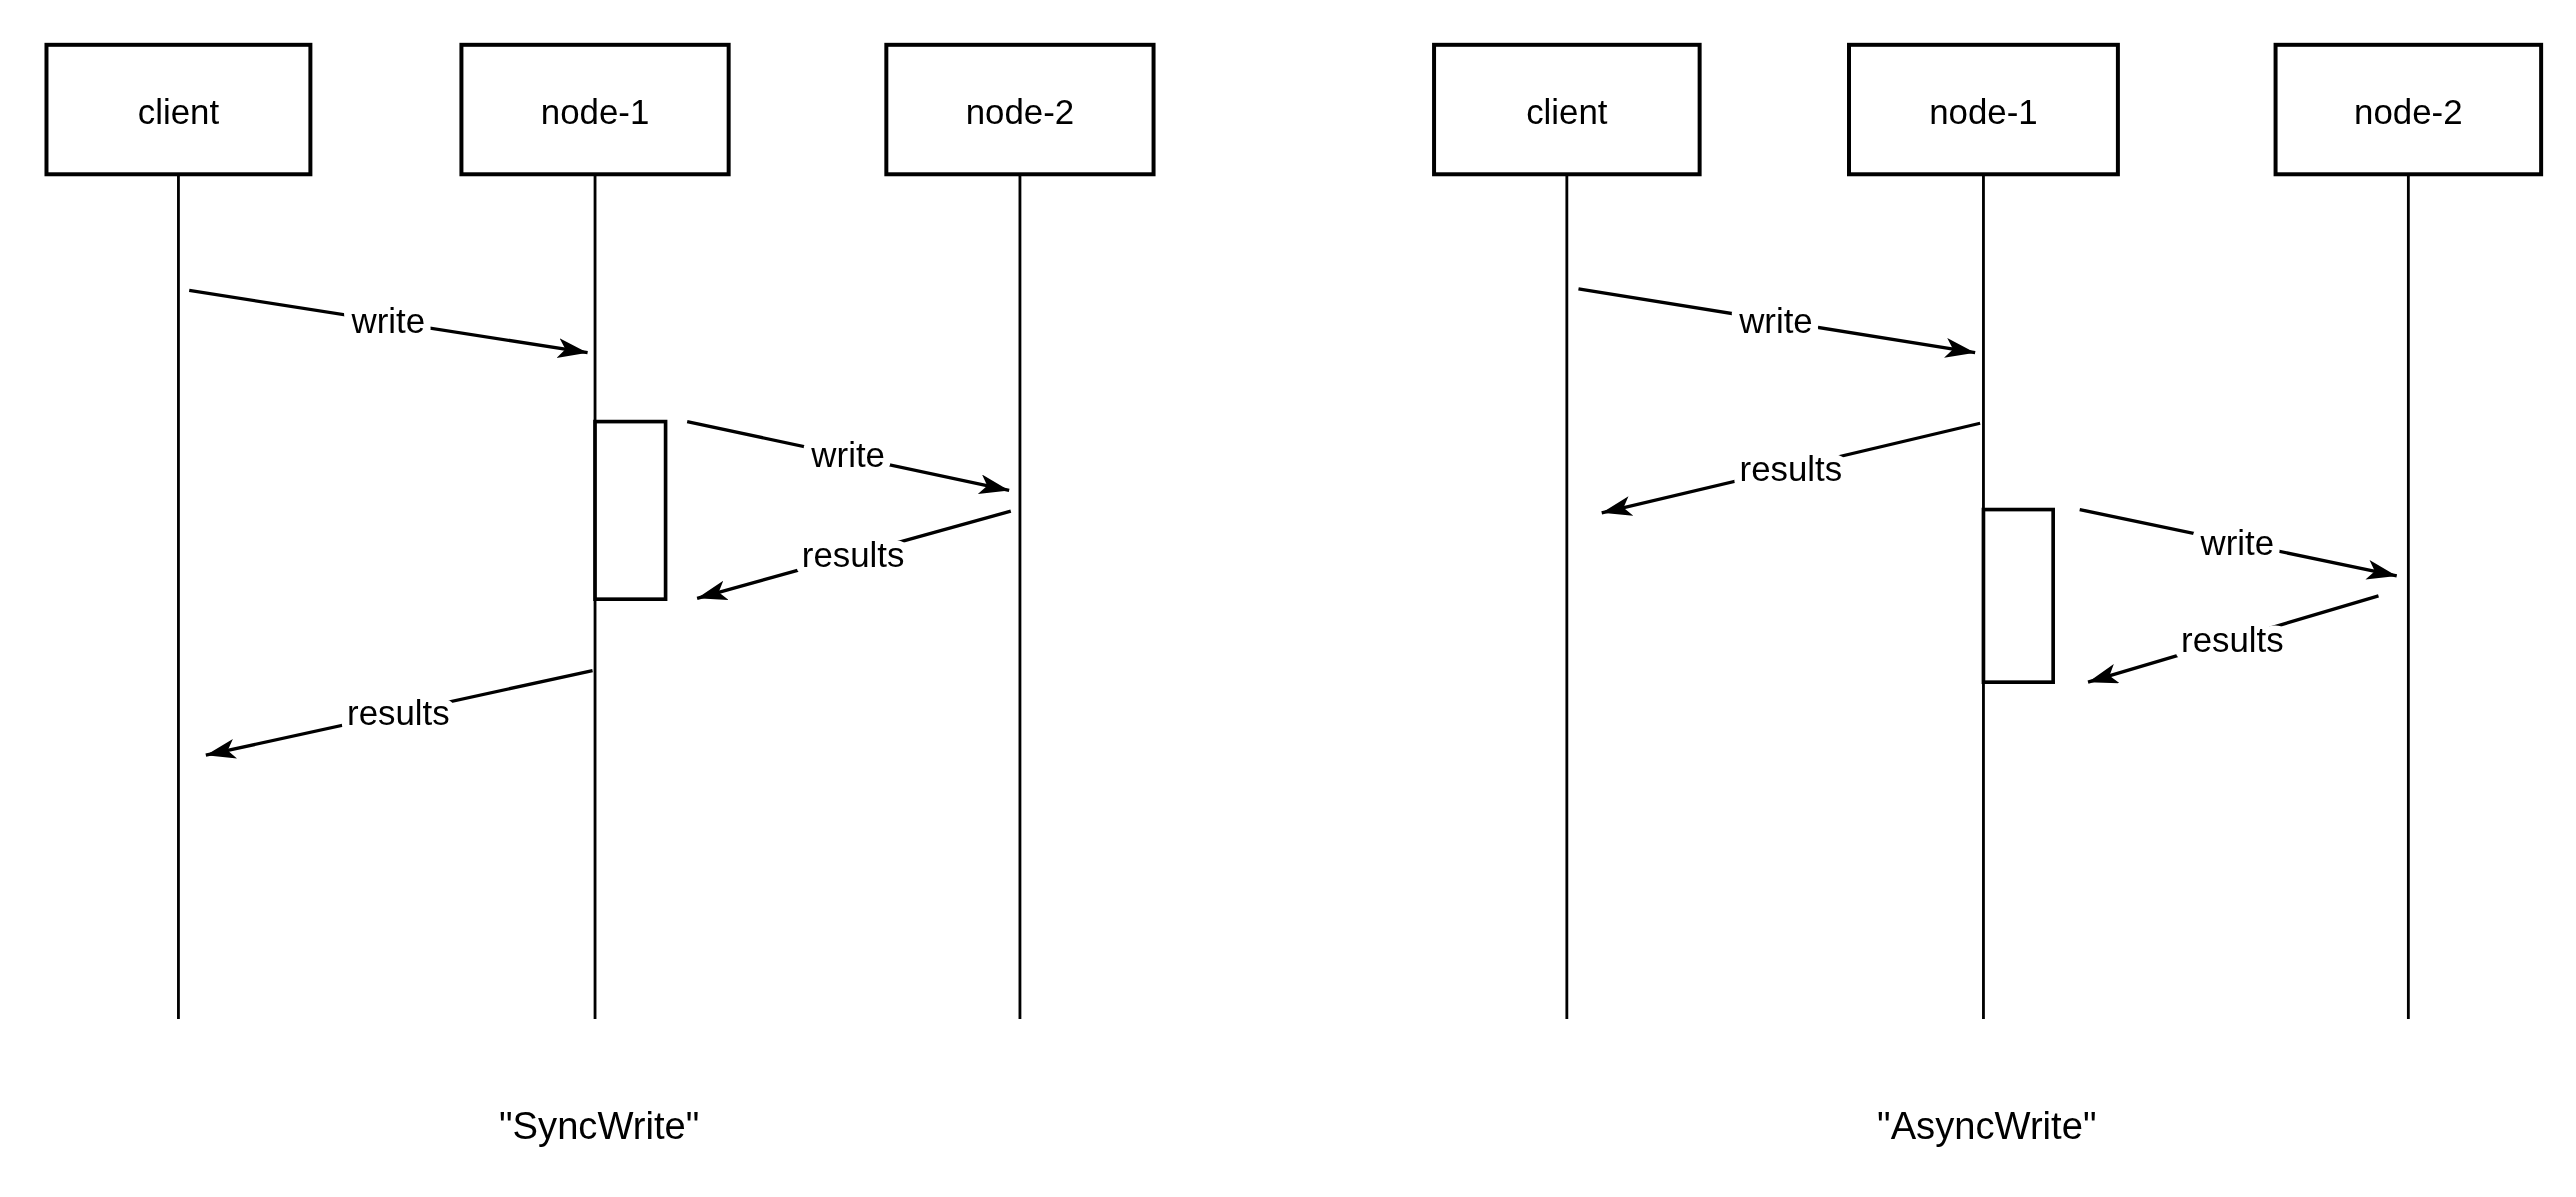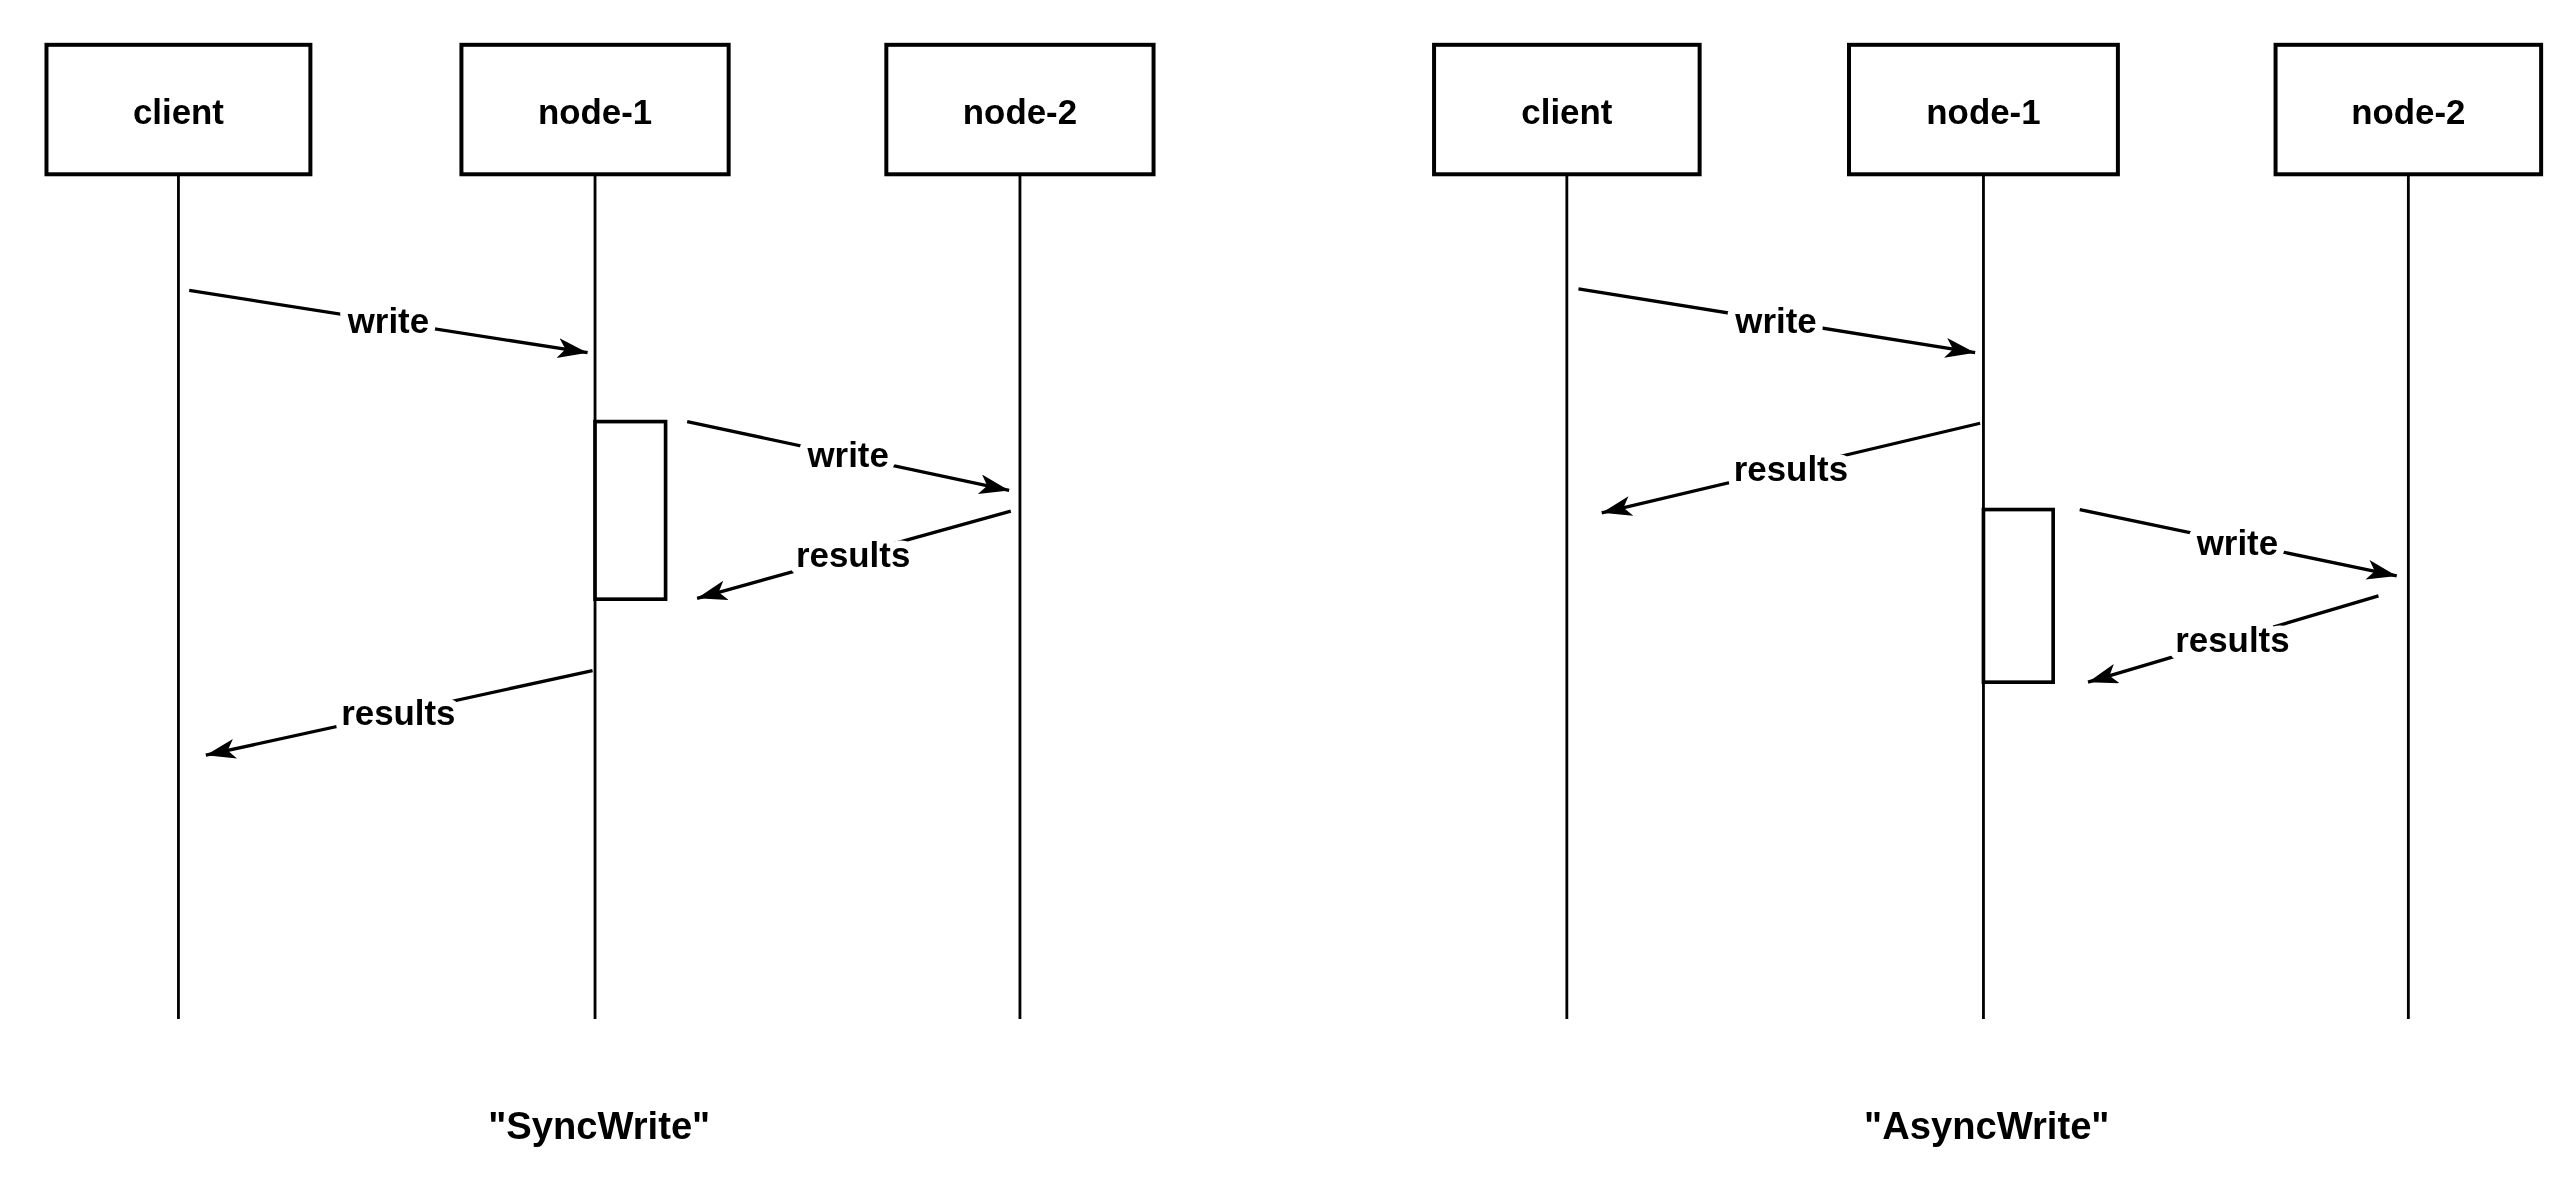--- a/index.html
+++ b/index.html
@@ -3,21 +3,20 @@
 <meta charset="utf-8">
 <style>
   html, body {
     margin: 0;
     padding: 0;
     background: #ffffff;
   }
   .canvas {
     width: 100%;
     background: #be185d;
-    font-weight: bold;
   }
   svg {
     display: block;
     width: 100%;
     height: auto;
     background: #ffffff;
   }
   .actor-box {
     fill: #ffffff;
     stroke: #000000;

